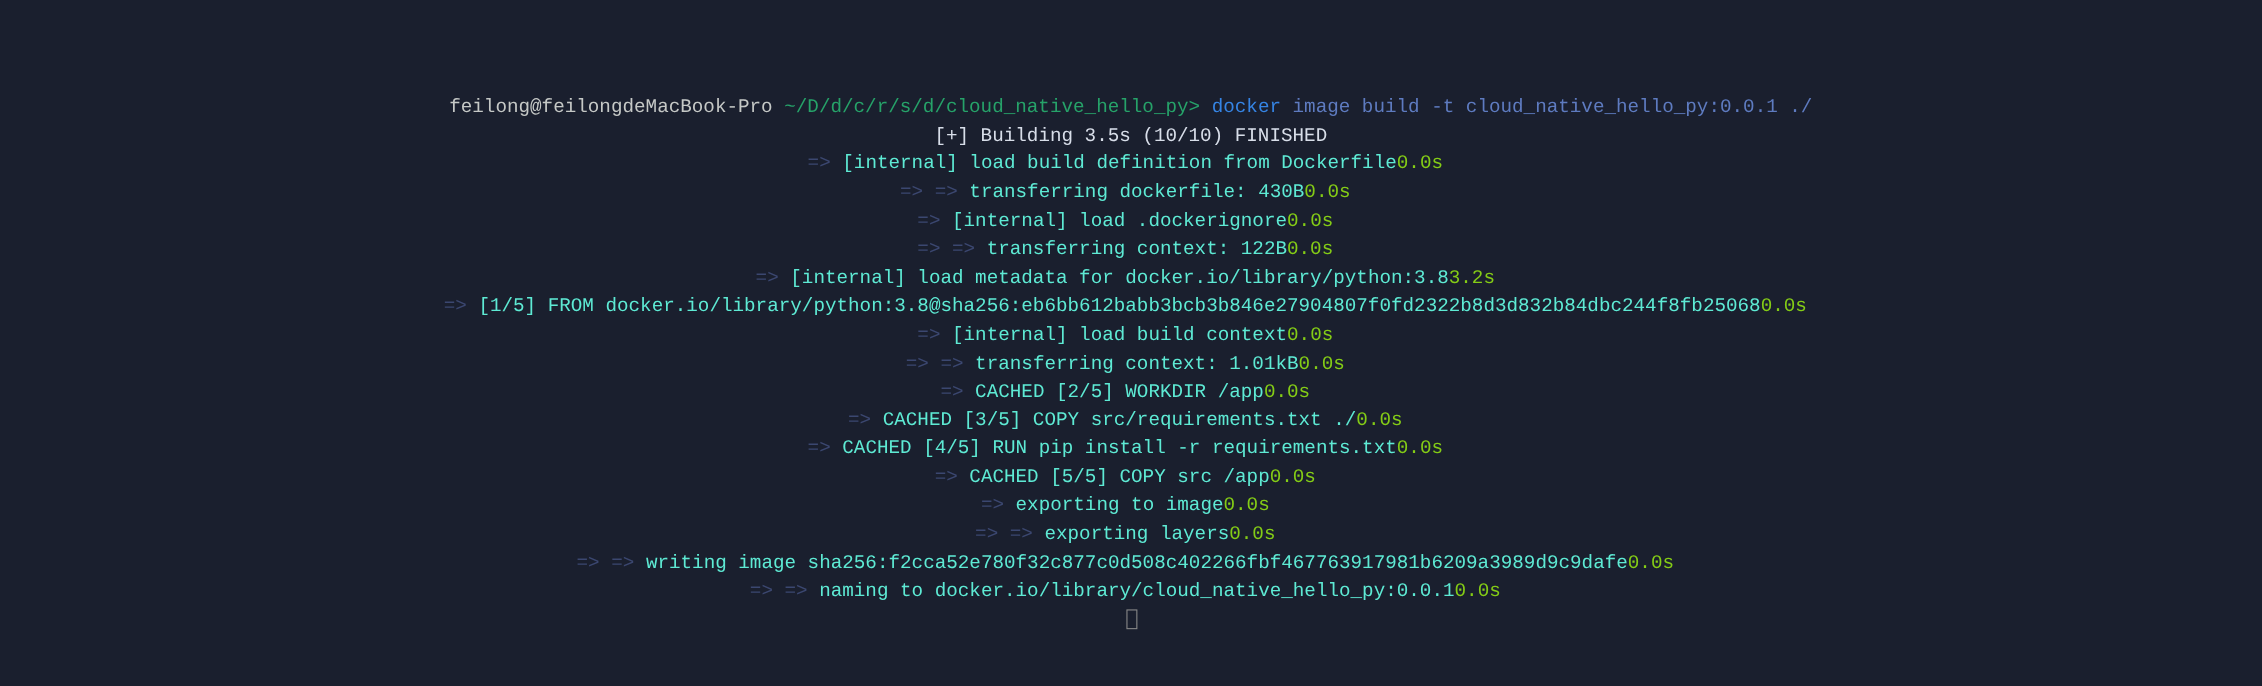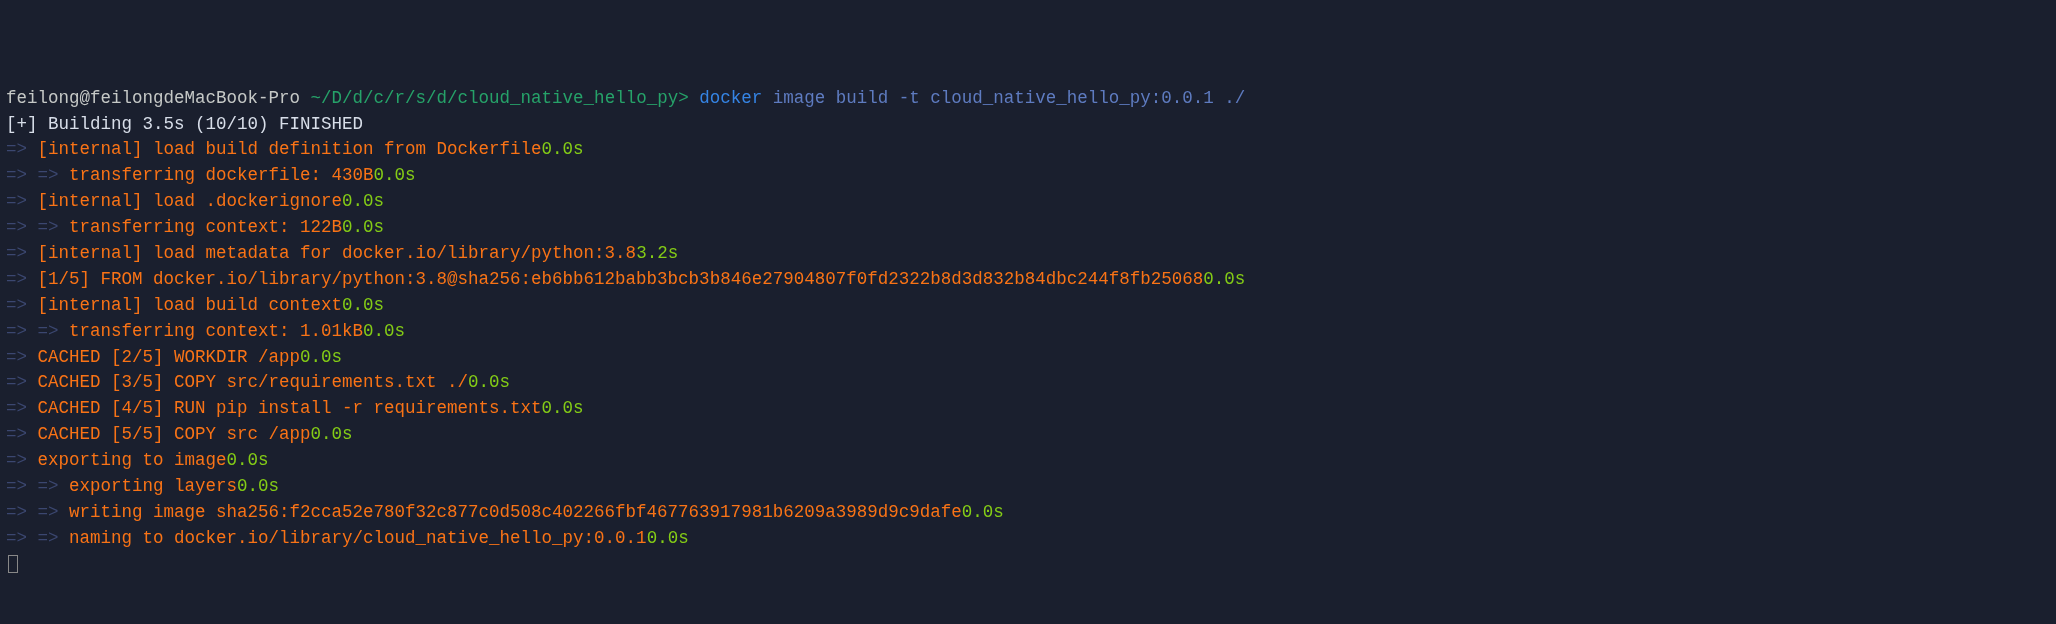--- a/index.html
+++ b/index.html
@@ -17,25 +17,25 @@
     white-space: pre;
     overflow: hidden;
   }
   .prompt-user { color: #c5c8c6; }
   .prompt-path { color: #26a269; }
   .prompt-gt { color: #26a269; }
   .cmd { color: #3584e4; }
   .cmd-sub { color: #5e7bc0; }
   .white { color: #d8dee9; }
   .step-arrow { color: #3b4770; }
-  .step-text { color: #f97316; }
+  .step-text { color: #5eead4; }
   .time-col { color: #84cc16; }
   .line {
     display: flex;
-    justify-content: flex-start;
+    justify-content: center;
     width: 100%;
   }
   .line-left {
     flex: 0 0 auto;
   }
   .line-right {
     flex: 0 0 auto;
     padding-right: 10px;
   }
   .cursor {

